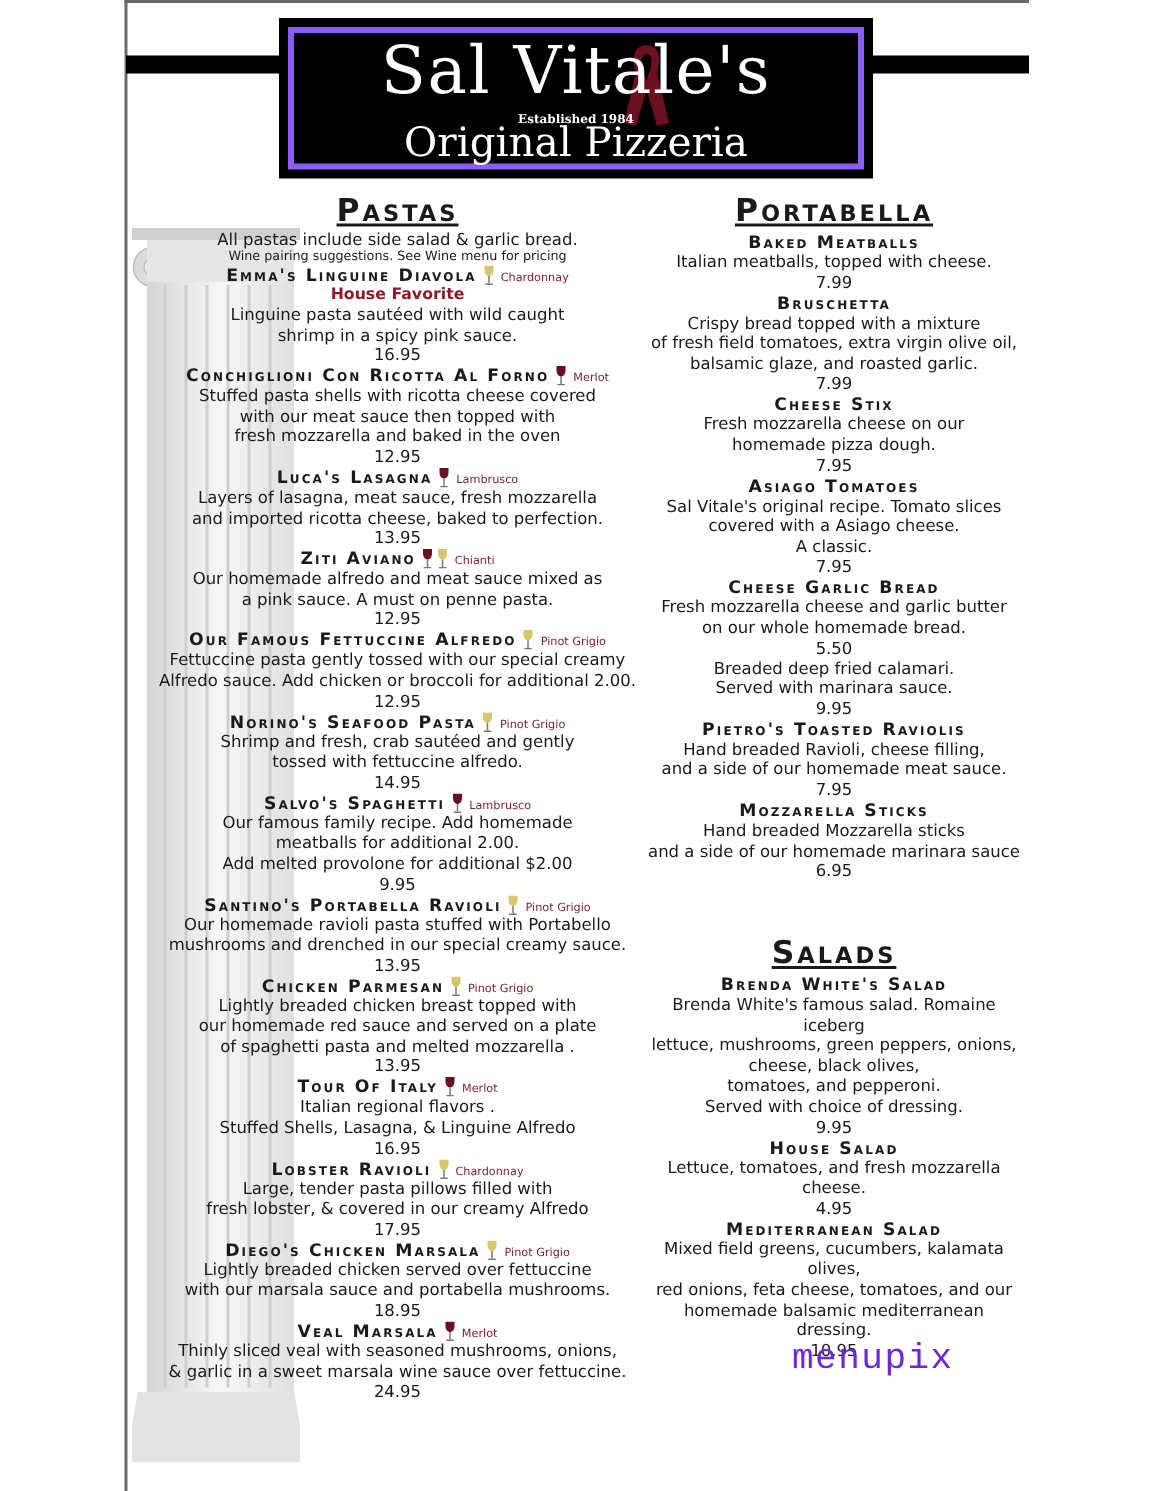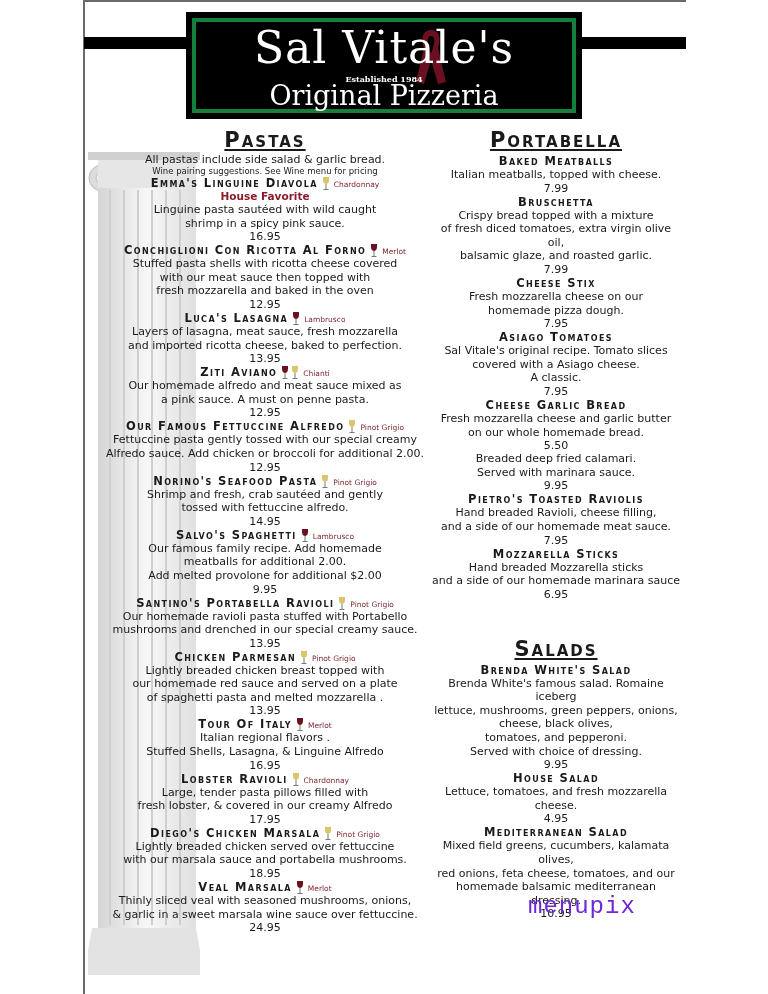--- a/index.html
+++ b/index.html
@@ -2,21 +2,21 @@
 <html><head>
 <meta charset="utf-8">
 <style>
   html, body { margin:0; padding:0; background:#ffffff; }
   body { width:768px; height:994px; position:relative; overflow:hidden; font-family:"DejaVu Sans", sans-serif; color:#1a1a1a; }
   .page-left-border { position:absolute; left:83px; top:0; width:2px; height:994px; background:#6a6a6a; }
   .page-top-border { position:absolute; left:83px; top:0; width:603px; height:2px; background:#6a6a6a; }
   .bar-left { position:absolute; left:84px; top:37px; width:104px; height:12px; background:#000; }
   .bar-right { position:absolute; left:580px; top:37px; width:106px; height:12px; background:#000; }
   .banner { position:absolute; left:186px; top:12px; width:396px; height:107px; background:#000; box-sizing:border-box; padding:6px; }
-  .banner-inner { width:100%; height:100%; box-sizing:border-box; border:4px solid #15803d; position:relative; }
+  .banner-inner { width:100%; height:100%; box-sizing:border-box; border:4px solid #8b5cf6; position:relative; }
   .banner-title { position:absolute; left:0; right:0; top:0px; text-align:center; font-family:"DejaVu Serif", serif; color:#fff; font-size:44px; letter-spacing:1px; line-height:52px; }
   .ribbon { position:absolute; left:218px; top:4px; width:34px; height:60px; }
   .banner-est { position:absolute; left:0; right:0; top:52px; text-align:center; font-family:"DejaVu Serif", serif; color:#fff; font-size:8px;font-weight:bold; }
   .banner-sub { position:absolute; left:0; right:0; top:58px; text-align:center; font-family:"DejaVu Serif", serif; color:#fff; font-size:27px; line-height:32px; }
 
   .pillar { position:absolute; left:88px; top:150px; width:112px; height:825px; }
 
   .col { position:absolute; text-align:center; }
   .col-left { left:95px; width:340px; top:128px; }
   .col-right { left:432px; width:248px; top:128px; }
@@ -312,21 +312,21 @@
             <span class="item-name">Baked Meatballs</span>
           </div>
           <div class="desc">Italian meatballs, topped with cheese.</div>
           <div class="price">7.99</div>
         </div>
         <div class="item">
           <div class="item-name-row">
             <span class="item-name">Bruschetta</span>
           </div>
           <div class="desc">Crispy bread topped with a mixture</div>
-          <div class="desc">of fresh diced tomatoes, extra virgin olive oil,</div>
+          <div class="desc">of fresh field tomatoes, extra virgin olive oil,</div>
           <div class="desc">balsamic glaze, and roasted garlic.</div>
           <div class="price">7.99</div>
         </div>
         <div class="item">
           <div class="item-name-row">
             <span class="item-name">Cheese Stix</span>
           </div>
           <div class="desc">Fresh mozzarella cheese on our</div>
           <div class="desc">homemade pizza dough.</div>
           <div class="price">7.95</div>

